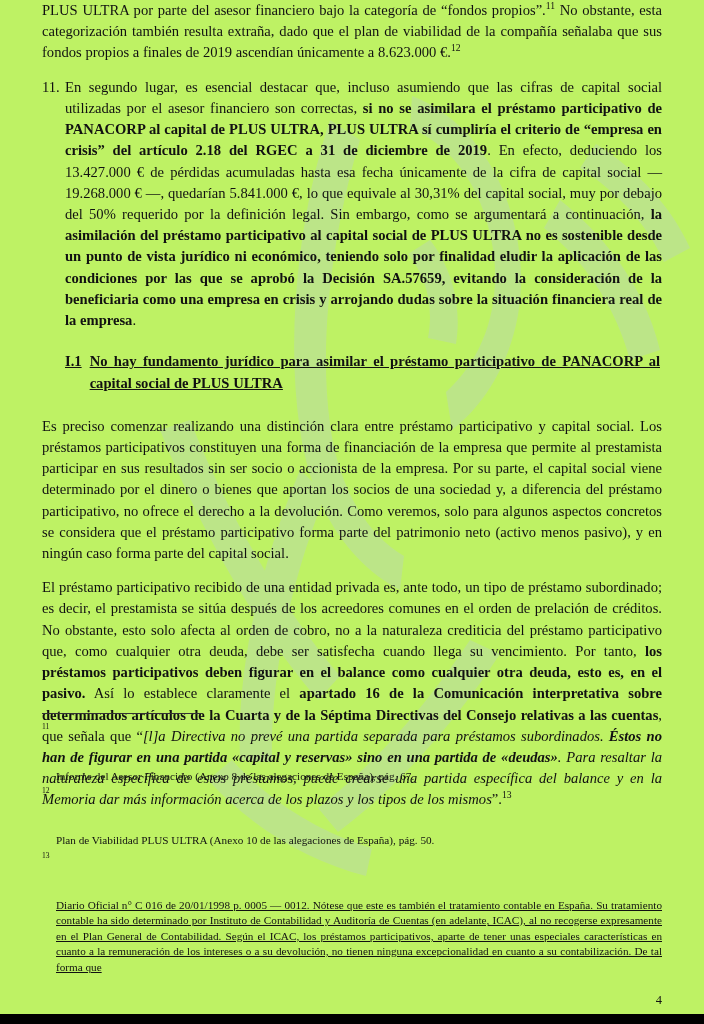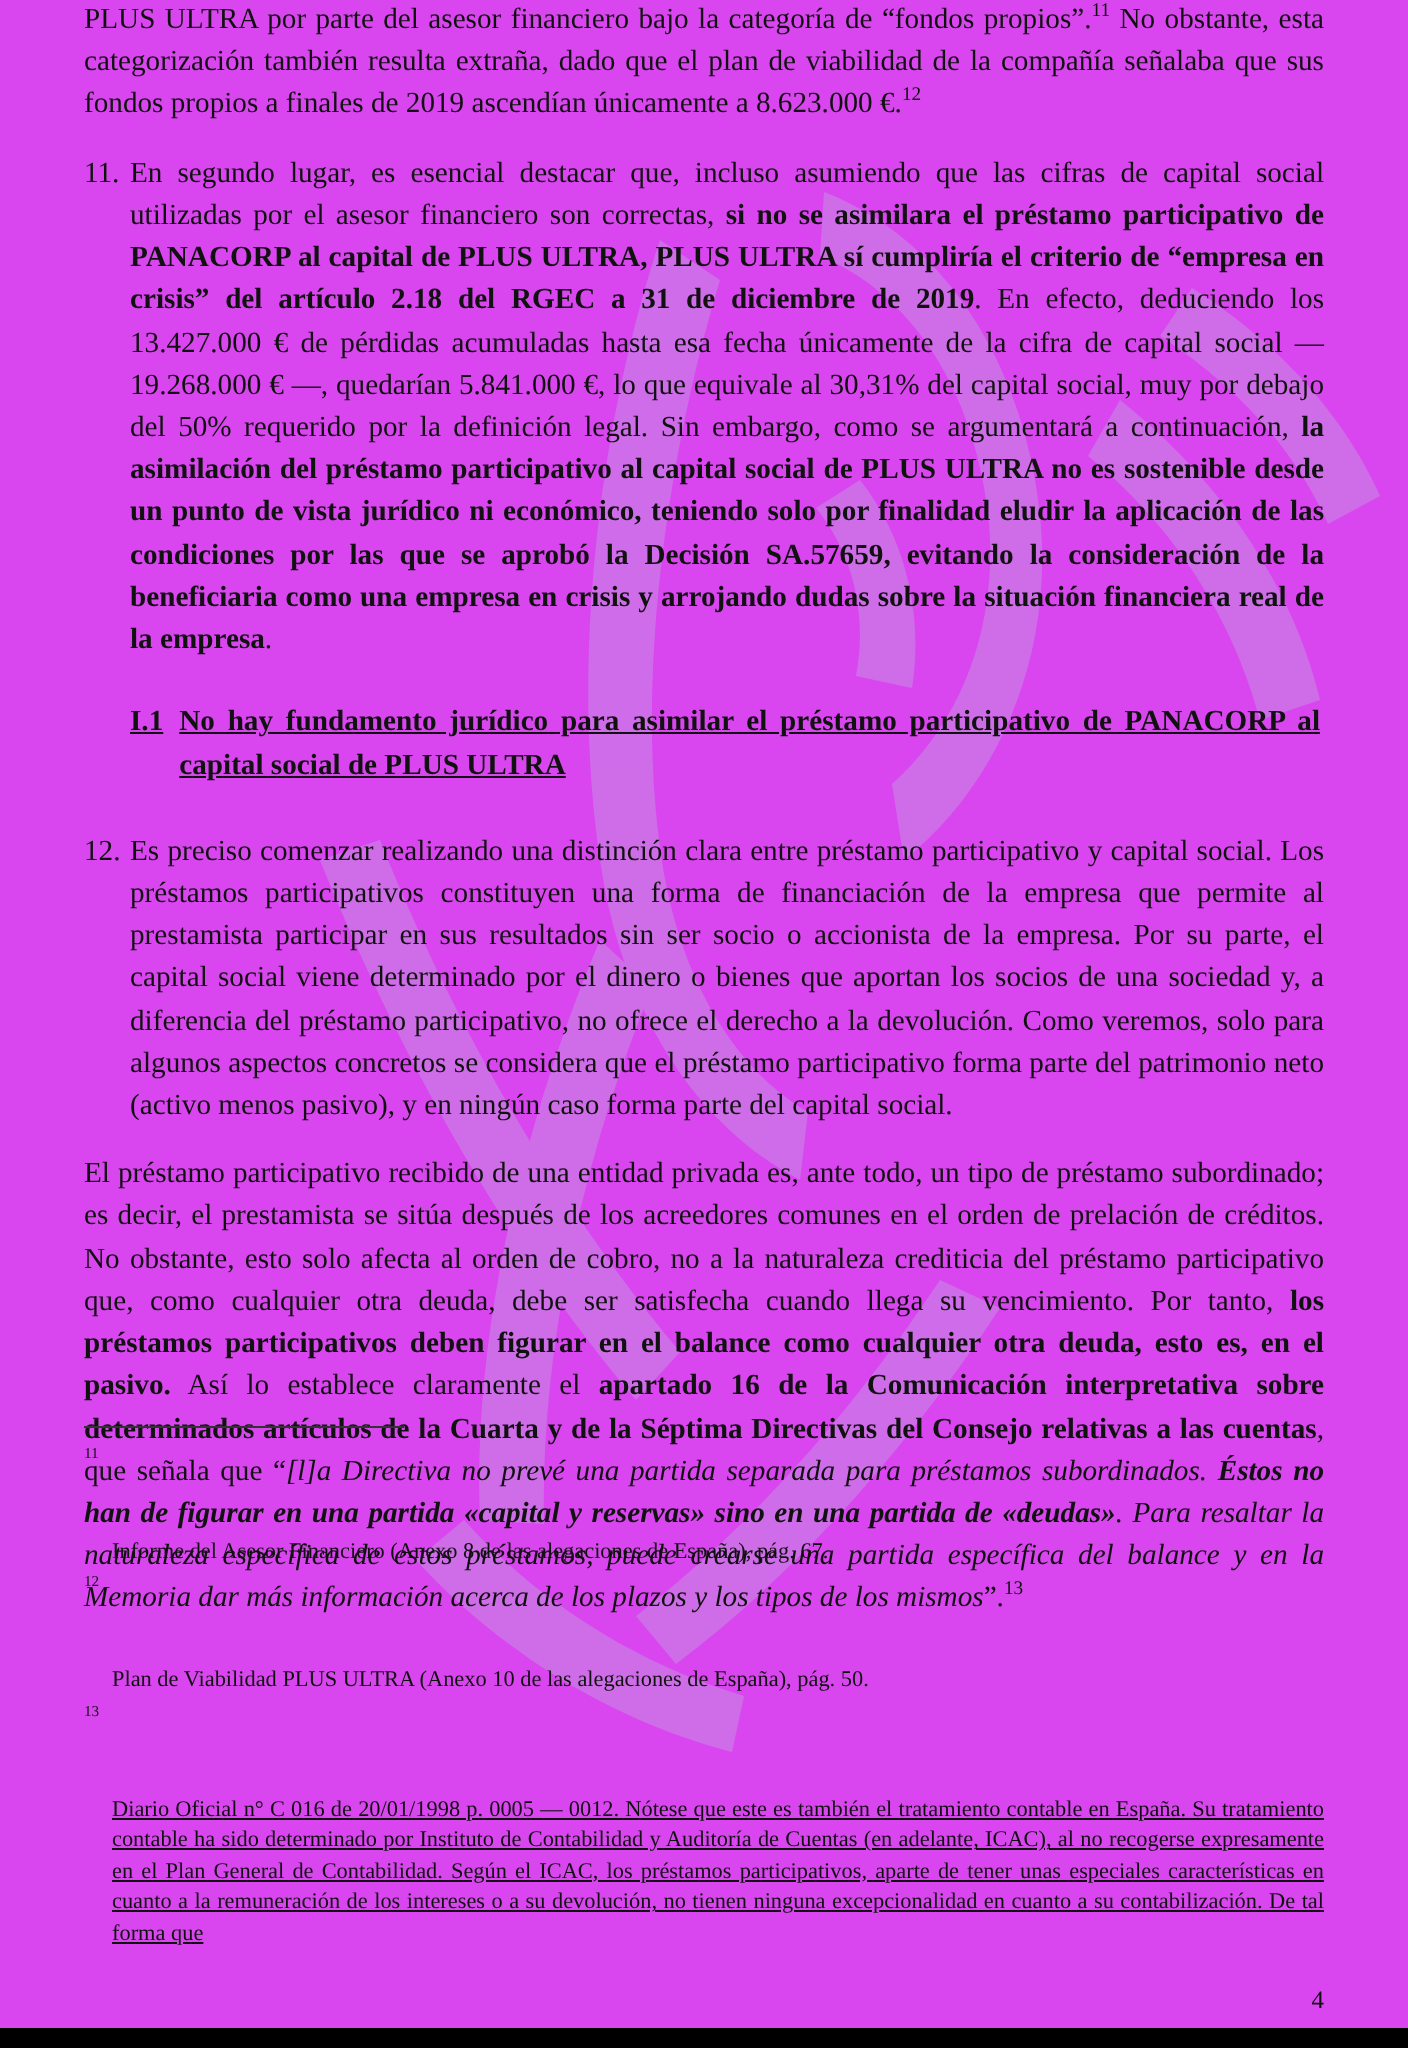--- a/index.html
+++ b/index.html
@@ -4,21 +4,21 @@
 <style>
   html, body {
     margin: 0;
     padding: 0;
     background: #000;
   }
   .page {
     position: relative;
     width: 704px;
     height: 1024px;
-    background: #d946ef;
+    background: #bef264;
     overflow: hidden;
     font-family: "Liberation Serif", "DejaVu Serif", serif;
     color: #111;
     box-sizing: border-box;
   }
   
   .watermark {
     position: absolute;
     left: 0; top: 0;
     width: 704px; height: 1024px;
@@ -181,21 +181,20 @@
     </div>
 
     <div class="section-wrap">
       <div class="hang">
         <span class="lbl">I.1</span>
         <h2 class="section body">No hay fundamento jurídico para asimilar el préstamo participativo de PANACORP al capital social de PLUS ULTRA</h2>
       </div>
     </div>
 
     <div class="numitem">
-      <span class="num">12.</span>
       <span class="txt">Es preciso comenzar realizando una distinción clara entre préstamo participativo y capital social. Los préstamos participativos constituyen una forma de financiación de la empresa que permite al prestamista participar en sus resultados sin ser socio o accionista de la empresa. Por su parte, el capital social viene determinado por el dinero o bienes que aportan los socios de una sociedad y, a diferencia del préstamo participativo, no ofrece el derecho a la devolución. Como veremos, solo para algunos aspectos concretos se considera que el préstamo participativo forma parte del patrimonio neto (activo menos pasivo), y en ningún caso forma parte del capital social.</span>
     </div>
 
     <div class="numitem">
       <span class="txt"><span>El préstamo participativo recibido de una entidad privada es, ante todo, un tipo de préstamo subordinado; es decir, el prestamista se sitúa después de los acreedores comunes en el orden de prelación de créditos. No obstante, esto solo afecta al orden de cobro, no a la naturaleza crediticia del préstamo participativo que, como cualquier otra deuda, debe ser satisfecha cuando llega su vencimiento. Por tanto, </span><b>los préstamos participativos deben figurar en el balance como cualquier otra deuda, esto es, en el pasivo.</b><span> Así lo establece claramente el </span><b>apartado 16 de la Comunicación interpretativa sobre determinados artículos de la Cuarta y de la Séptima Directivas del Consejo relativas a las cuentas</b><span>, que señala que “</span><i>[l]a Directiva no prevé una partida separada para préstamos subordinados. </i><span class="bi">Éstos no han de figurar en una partida «capital y reservas» sino en una partida de «deudas»</span><i>. Para resaltar la naturaleza específica de estos préstamos, puede crearse una partida específica del balance y en la Memoria dar más información acerca de los plazos y los tipos de los mismos</i><span>”.</span><sup>13</sup></span>
     </div>
 
   </div>
 
   <div class="footnotes">

